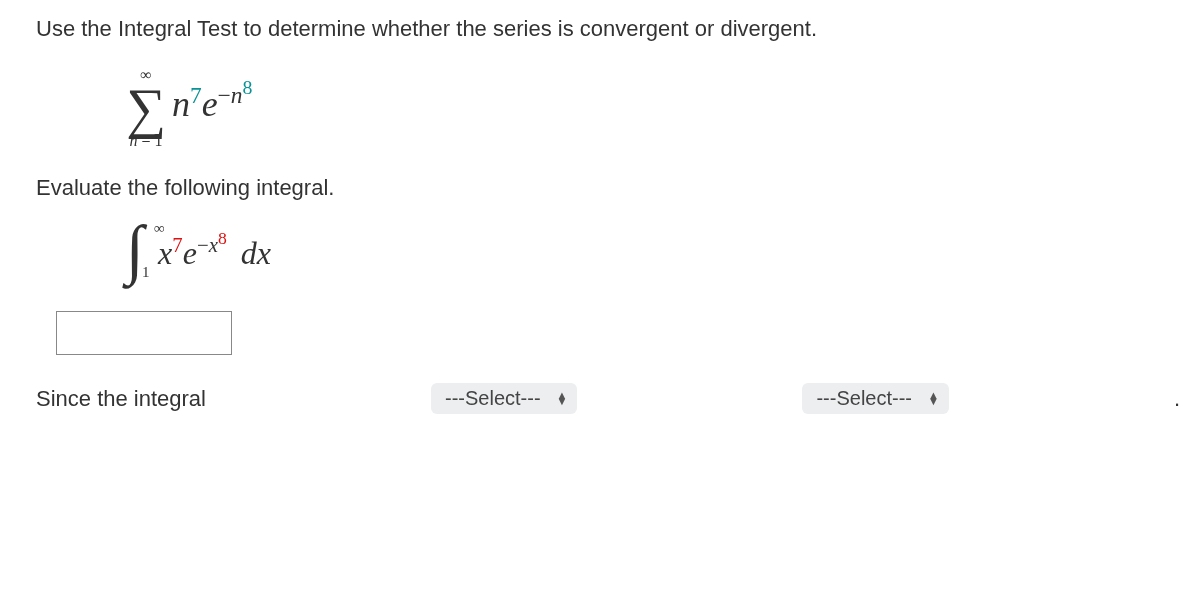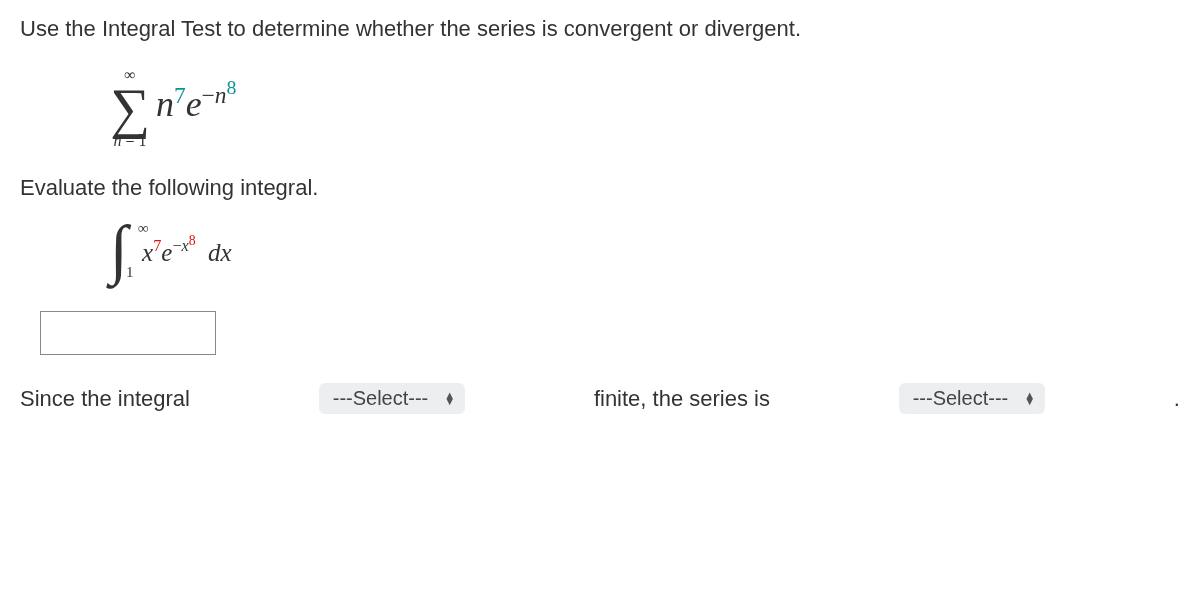--- a/index.html
+++ b/index.html
@@ -6,21 +6,21 @@
     margin: 0;
     padding: 0;
     width: 1200px;
     height: 600px;
     font-family: Verdana, Geneva, sans-serif;
     font-size: 22px;
     color: #333;
     background: #fff;
   }
   .wrap {
-    padding: 16px 20px 0 20px;
+    padding: 16px 20px 0 36px;
   }
   .prompt-line {
     margin-bottom: 18px;
   }
   .indent {
     margin-left: 90px;
   }
   .math-serif {
     font-family: "Times New Roman", Times, serif;
   }
@@ -83,21 +83,21 @@
     top: -2px;
     left: 28px;
   }
   .int-bot {
     font-size: 15px;
     position: absolute;
     bottom: -4px;
     left: 16px;
   }
   .integrand {
-    font-size: 25px;
+    font-size: 32px;
     margin-left: 12px;
   }
   .sub-prompt {
     margin-top: 26px;
     margin-bottom: 16px;
   }
   
   .answer-box {
     width: 176px;
     height: 44px;
@@ -186,21 +186,20 @@
     <span>Since the integral</span>
 
     <span class="select-pill">
       <span>---Select---</span>
       <span class="chev">
           <span>▲</span>
           <span>▼</span>
         </span>
     </span>
 
-    <span>finite, the series is</span>
 
     <span class="select-pill">
       <span>---Select---</span>
       <span class="chev">
           <span>▲</span>
           <span>▼</span>
         </span>
     </span>
 
     <span>.</span>

